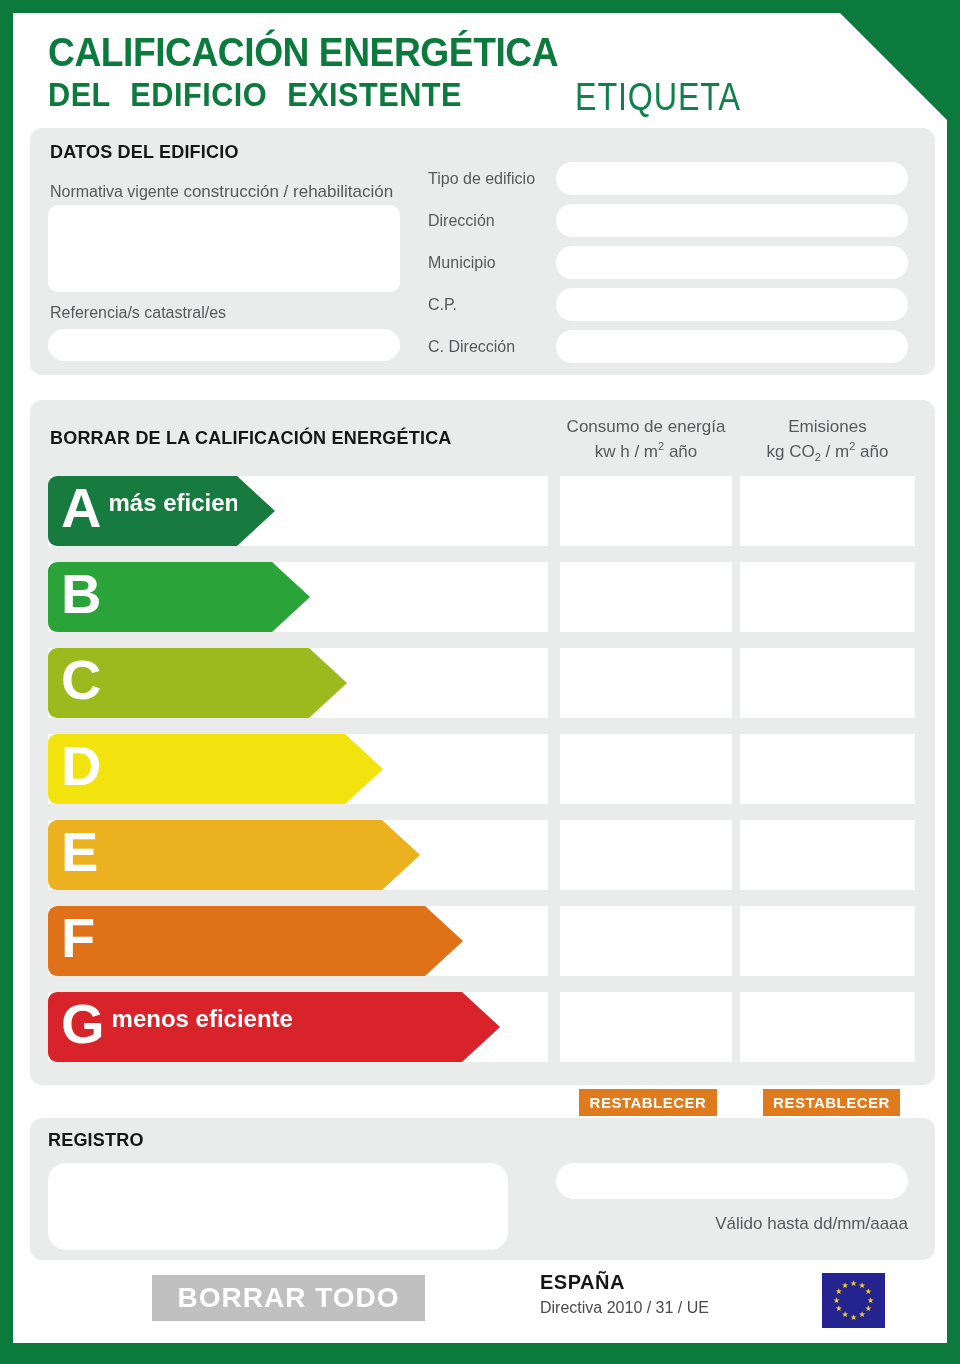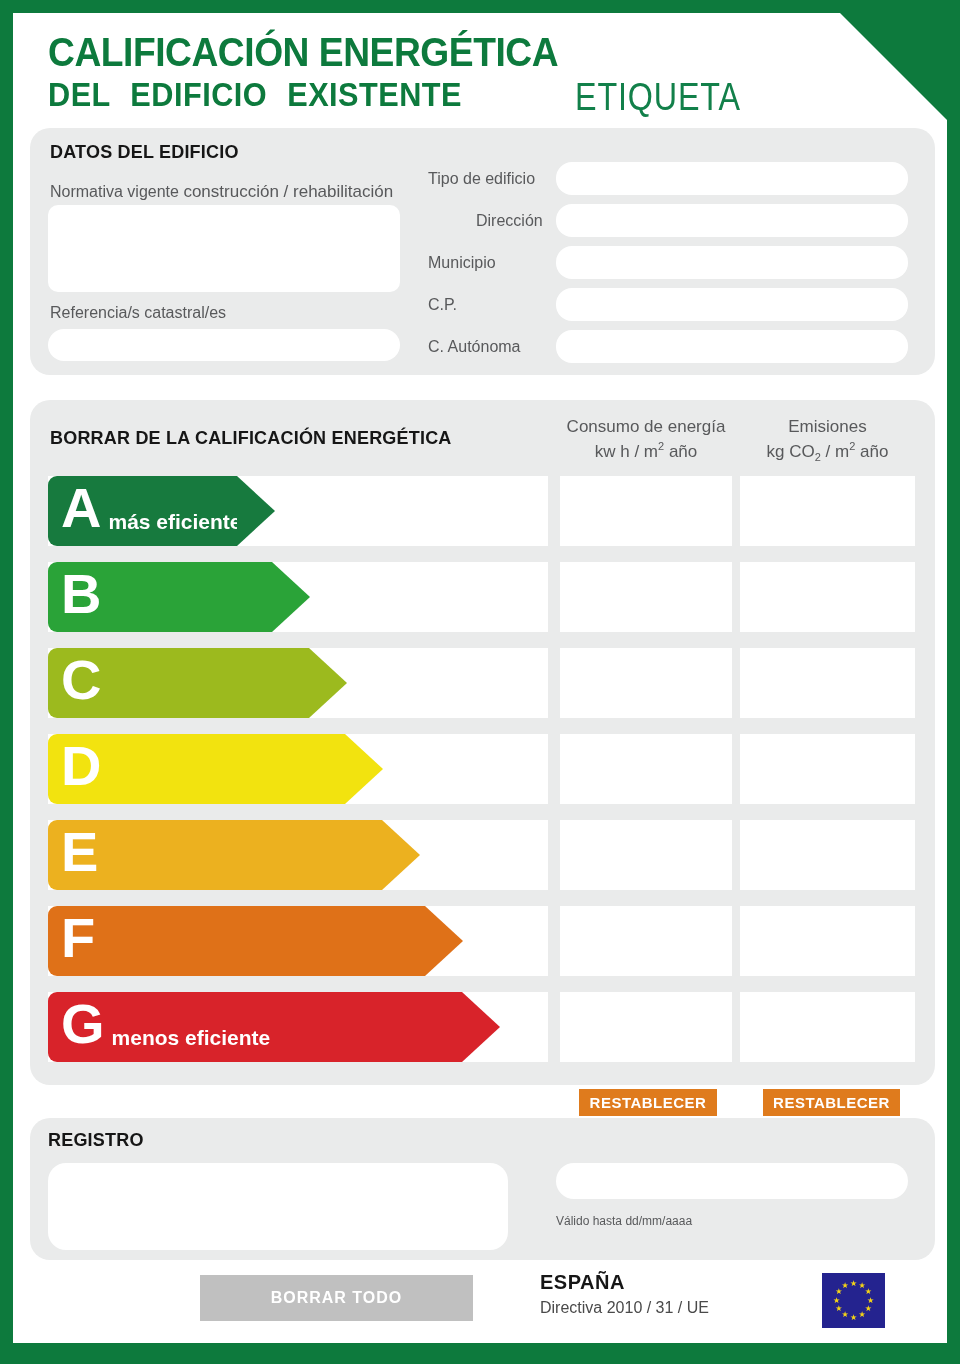--- a/index.html
+++ b/index.html
@@ -10,21 +10,21 @@
 
   
   .title1 { position:absolute; left:48px; top:30px; font-size:40px; font-weight:bold; color:#0d7a3d;
             letter-spacing:-0.5px; transform:scaleX(0.93); transform-origin:left top; white-space:nowrap; }
   .title2 { position:absolute; left:48px; top:76px; font-size:33px; font-weight:bold; color:#0d7a3d;
             letter-spacing:0.5px; word-spacing:12px; transform:scaleX(0.93); transform-origin:left top; white-space:nowrap; }
   .etiqueta { position:absolute; left:575px; top:76px; font-size:38px; font-weight:normal; color:#12804a;
             letter-spacing:1px; transform:scaleX(0.85); transform-origin:left top; white-space:nowrap; }
 
   
-  .panel { position:absolute; background:#eaebeb; border-radius:20px; }
+  .panel { position:absolute; background:#eaebeb; border-radius:12px; }
   .panel-title { position:absolute; font-size:18px; font-weight:bold; color:#161616; letter-spacing:0.2px; white-space:nowrap; }
   .lbl { position:absolute; font-size:16px; color:#58595b; white-space:nowrap; }
   .lbl .sub { font-size:17px; }
   .field { position:absolute; background:#fff; }
 
   #datos { left:30px; top:128px; width:905px; height:247px; }
   #escala { left:30px; top:400px; width:905px; height:685px; }
   #registro { left:30px; top:1118px; width:905px; height:142px; }
 
   .drow-label { line-height:33px; }
@@ -35,34 +35,34 @@
   .colhead sub { font-size:11px; }
   #rows { position:absolute; left:18px; top:76px; width:867px; }
   .srow { position:relative; height:70px; margin-bottom:16px; }
   .track { position:absolute; left:0; top:0; width:500px; height:70px; background:#fff; }
   .vbox { position:absolute; top:0; height:70px; background:#fff; }
   .vbox.consumo { left:512px; width:172px; }
   .vbox.emis { left:692px; width:175px; }
   .arrow { position:absolute; left:0; top:0; height:70px; border-radius:9px 0 0 9px;
            display:flex; align-items:center; }
   .arrow .letter { font-size:56px; font-weight:bold; color:#fff; line-height:1; padding-left:13px; padding-bottom:6px; }
-  .arrow .note { font-size:21px; font-weight:bold; color:#fff; margin-left:7px; align-self:flex-end; padding-bottom:12px; white-space:nowrap; }
+  .arrow .note { font-size:24px; font-weight:bold; color:#fff; margin-left:7px; align-self:flex-end; padding-bottom:29px; white-space:nowrap; }
   .tip { position:absolute; left:100%; top:0; width:0; height:0;
          border-top:35px solid transparent; border-bottom:35px solid transparent; }
 
   .reset-btn { position:absolute; top:1089px; height:27px; background:#df7b1d; color:#fff; border:none;
                font-size:15px; font-weight:bold; letter-spacing:0.5px; text-align:center; line-height:27px; cursor:pointer; }
   #reset1 { left:579px; width:138px; }
   #reset2 { left:763px; width:137px; }
 
-  .valid-note { position:absolute; left:526px; top:96px; width:352px; text-align:left; font-size:12px; color:#58595b; }
+  .valid-note { position:absolute; left:526px; top:96px; width:352px; text-align:right; font-size:17px; color:#58595b; }
 
   
   #borrar { position:absolute; left:152px; top:1275px; width:273px; height:46px; background:#c0c0c0; border:none;
-            color:#fff; font-size:16px; font-weight:bold; letter-spacing:1px; cursor:pointer;margin-left:48px; }
+            color:#fff; font-size:28px; font-weight:bold; letter-spacing:1px; cursor:pointer; }
   #espana-block { position:absolute; left:540px; top:1271px; width:250px; text-align:left; }
   #espana-block .country { font-size:20px; font-weight:bold; color:#161616; letter-spacing:0.5px; }
   #espana-block .directive { font-size:16px; color:#4a4a4a; margin-top:5px; }
   #eu-flag { position:absolute; left:822px; top:1273px; width:63px; height:55px; background:#24238f; }
   #eu-flag .star { position:absolute; color:#f5d416; font-size:8px; line-height:8px; width:8px; height:8px; text-align:center; }
 </style>
 </head>
 <body>
 
 <div class="page">
@@ -78,30 +78,30 @@
       <span>Normativa vigente</span>
       <span class="sub">construcción / rehabilitación</span>
     </div>
     <div class="field" style="left:18px; top:77px; width:352px; height:87px; border-radius:10px;"></div>
     <div class="lbl" style="left:20px; top:176px;">Referencia/s catastral/es</div>
     <div class="field" style="left:18px; top:201px; width:352px; height:32px; border-radius:16px;"></div>
 
     <div class="lbl drow-label" style="left:398px; top:34px;">Tipo de edificio</div>
     <div class="field" style="left:526px; top:34px; width:352px; height:33px; border-radius:16px;"></div>
 
-    <div class="lbl drow-label" style="left:398px; top:76px;margin-left:48px;">Dirección</div>
+    <div class="lbl drow-label" style="left:398px; top:76px;">Dirección</div>
     <div class="field" style="left:526px; top:76px; width:352px; height:33px; border-radius:16px;"></div>
 
     <div class="lbl drow-label" style="left:398px; top:118px;">Municipio</div>
     <div class="field" style="left:526px; top:118px; width:352px; height:33px; border-radius:16px;"></div>
 
     <div class="lbl drow-label" style="left:398px; top:160px;">C.P.</div>
     <div class="field" style="left:526px; top:160px; width:352px; height:33px; border-radius:16px;"></div>
 
-    <div class="lbl drow-label" style="left:398px; top:202px;">C. Autónoma</div>
+    <div class="lbl drow-label" style="left:398px; top:202px;">C. Dirección</div>
     <div class="field" style="left:526px; top:202px; width:352px; height:33px; border-radius:16px;"></div>
   </div>
 
   <div class="panel" id="escala">
     <div class="panel-title" style="left:20px; top:28px;">BORRAR DE LA CALIFICACIÓN ENERGÉTICA</div>
     <div class="colhead" style="left:530px; width:172px;">
       <div>Consumo de energía</div>
       <div><span>kw h / m</span><sup>2</sup><span> año</span></div>
     </div>
     <div class="colhead" style="left:710px; width:175px;">

